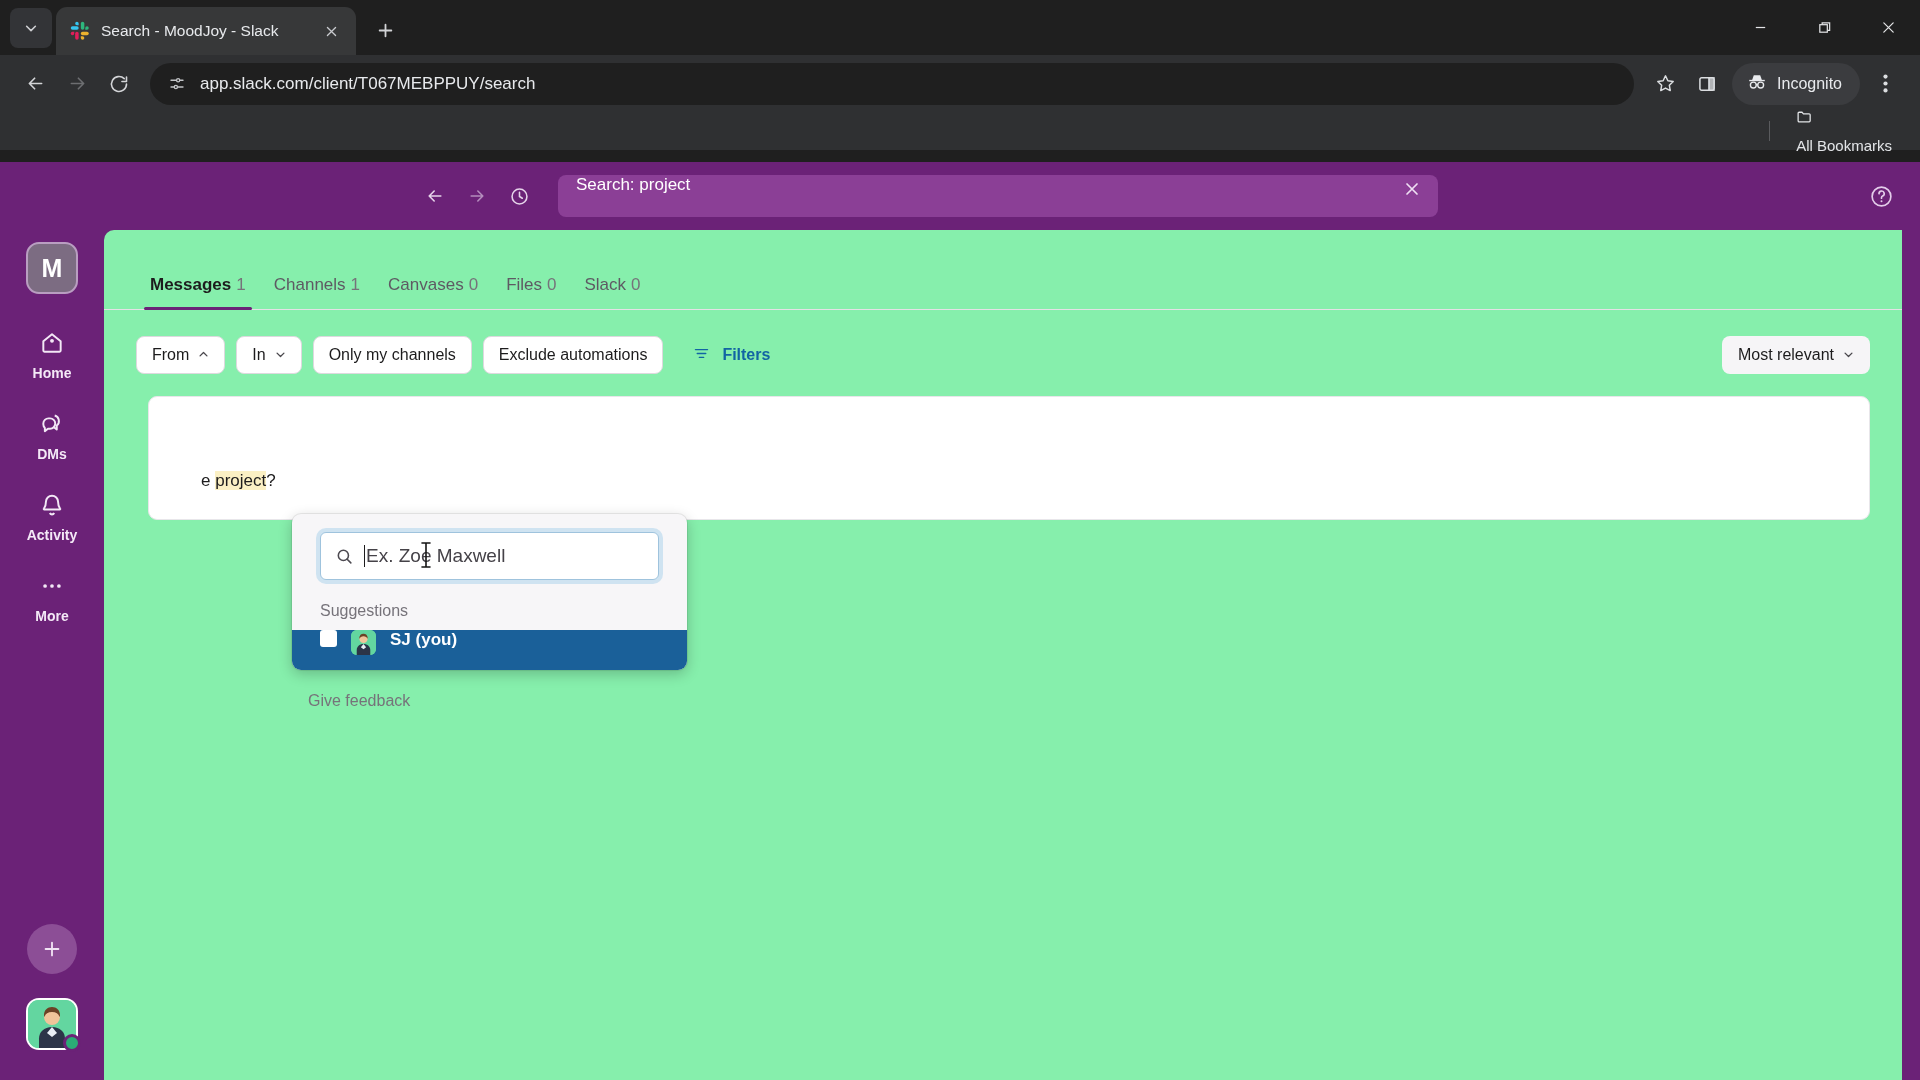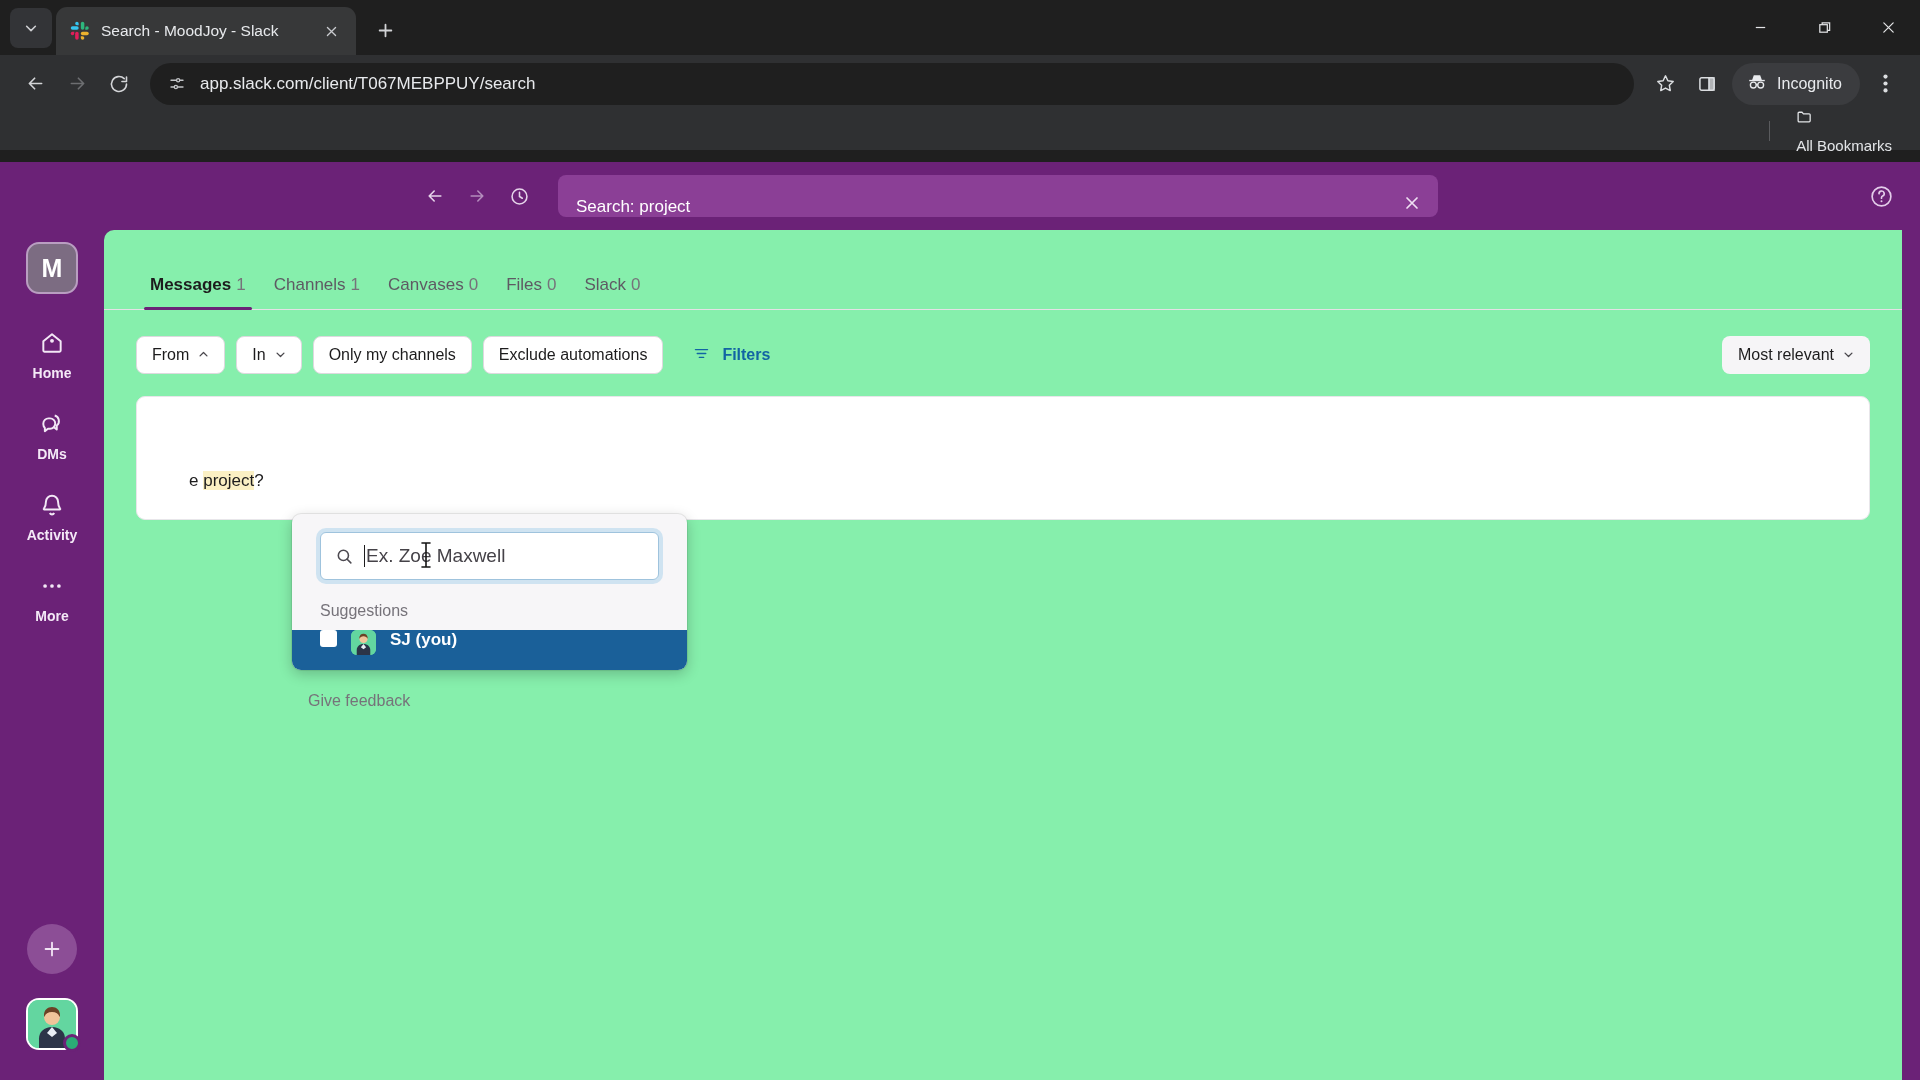--- a/index.html
+++ b/index.html
@@ -98,21 +98,21 @@
     padding: 0 20px; position: relative;
   }
   .topnav-group { display: flex; align-items: center; gap: 4px; margin-left: 396px; }
   .topnav-btn {
     width: 38px; height: 38px; border-radius: 7px; display: flex;
     align-items: center; justify-content: center; color: #e6d4ea; cursor: pointer;
   }
   .topnav-btn.dim { color: #b48dbd; }
   .search-box {
     width: 880px; height: 42px; background: #8b3f96; border-radius: 8px;
-    display: flex; align-items: flex-end; padding: 0 12px 0 18px; margin-left: 20px;
+    display: flex; align-items: flex-start; padding: 0 12px 0 18px; margin-left: 20px;
     cursor: text;
     gap: 16px;
   }
   .search-text { flex: 1; color: #ffffff; font-size: 17px; }
   .search-clear {
     width: 28px; height: 28px; display: flex; align-items: center;
     justify-content: center; color: #efe0f3; font-size: 18px; cursor: pointer;
   }
   .help-btn {
     position: absolute; right: 20px; width: 38px; height: 38px;
@@ -190,21 +190,21 @@
     display: flex; align-items: center; gap: 12px; margin-left: 9px;
     color: #1264a3; font-size: 16px; font-weight: 700; cursor: pointer;
     padding: 0 10px; height: 38px;
   }
   .sort-btn {
     position: absolute; right: 32px; height: 38px; border-radius: 8px;
     background: #f6f5f7; display: flex; align-items: center; gap: 9px;
     padding: 0 16px; font-size: 16px; color: #1d1c1d; cursor: pointer;
   }
 
-  .results { padding: 22px 32px 12px 32px; }
+  .results { padding: 22px 32px 12px 32px; margin-left: 12px; }
   .result-card {
     border: 1px solid #e8e6ea; border-radius: 9px; height: 124px;
     display: flex; align-items: flex-end; padding: 0 0 28px 52px;
     background: #ffffff; cursor: pointer;
   }
   .result-text { font-size: 17px; color: #1d1c1d; }
   .hl { background: #fbf0c4; }
 
   
   .dropdown {

